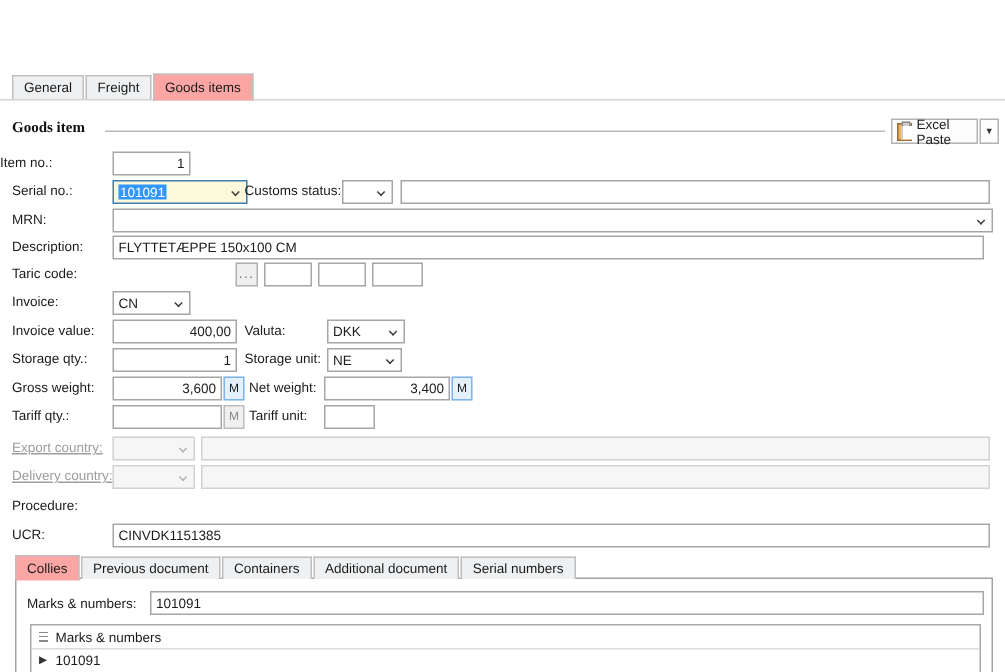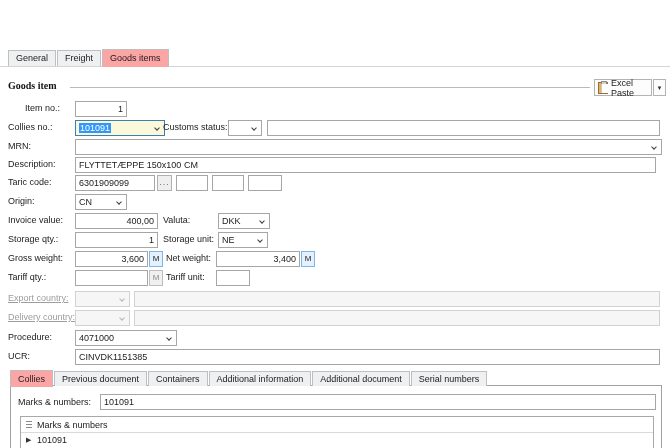--- a/index.html
+++ b/index.html
@@ -65,24 +65,24 @@
   <div class="group-title">Goods item</div>
   <div class="group-line"></div>
   <div class="excel-btn">
     <span class="clip-icon"></span>
     <span>Excel Paste</span>
   </div>
   <div class="excel-drop">
     <span>▼</span>
   </div>
 
-  <div class="lbl" style="left:25px;top:55px">Item no.:</div>
+  <div class="lbl" style="left:0;top:55px">Item no.:</div>
   <div class="fld num" style="left:75px;top:53px;width:52px">1</div>
 
-  <div class="lbl" style="left:8px;top:74px">Collies no.:</div>
+  <div class="lbl" style="left:8px;top:74px">Serial no.:</div>
   <div class="fld combo focused" style="left:75px;top:72px;width:90px">
     <span class="sel">101091</span>
     <span class="chev"></span>
   </div>
   <div class="lbl" style="left:163px;top:74px">Customs status:</div>
   <div class="fld combo" style="left:228px;top:72px;width:34px">
     <span></span>
     <span class="chev"></span>
   </div>
   <div class="fld" style="left:267px;top:72px;width:393px"></div>
@@ -90,27 +90,26 @@
   <div class="lbl" style="left:8px;top:93px">MRN:</div>
   <div class="fld combo" style="left:75px;top:91px;width:587px">
     <span></span>
     <span class="chev"></span>
   </div>
 
   <div class="lbl" style="left:8px;top:111px">Description:</div>
   <div class="fld" style="left:75px;top:109px;width:581px">FLYTTETÆPPE 150x100 CM</div>
 
   <div class="lbl" style="left:8px;top:129px">Taric code:</div>
-  <div class="fld" style="left:75px;top:127px;width:80px">6301909099</div>
   <div class="browse" style="left:157px;top:127px">...</div>
   <div class="fld" style="left:176px;top:127px;width:32px"></div>
   <div class="fld" style="left:212px;top:127px;width:32px"></div>
   <div class="fld" style="left:248px;top:127px;width:34px"></div>
 
-  <div class="lbl" style="left:8px;top:148px">Origin:</div>
+  <div class="lbl" style="left:8px;top:148px">Invoice:</div>
   <div class="fld combo" style="left:75px;top:146px;width:52px">
     <span>CN</span>
     <span class="chev"></span>
   </div>
 
   <div class="lbl" style="left:8px;top:167px">Invoice value:</div>
   <div class="fld num" style="left:75px;top:165px;width:83px">400,00</div>
   <div class="lbl" style="left:163px;top:167px">Valuta:</div>
   <div class="fld combo" style="left:218px;top:165px;width:52px">
     <span>DKK</span>
@@ -146,33 +145,28 @@
   <div class="fld dis" style="left:134px;top:243px;width:526px"></div>
 
   <div class="lbl dis" style="left:8px;top:264px">Delivery country:</div>
   <div class="fld combo dis" style="left:75px;top:262px;width:55px">
     <span></span>
     <span class="chev"></span>
   </div>
   <div class="fld dis" style="left:134px;top:262px;width:526px"></div>
 
   <div class="lbl" style="left:8px;top:284px">Procedure:</div>
-  <div class="fld combo" style="left:75px;top:282px;width:102px">
-    <span>4071000</span>
-    <span class="chev"></span>
-  </div>
 
   <div class="lbl" style="left:8px;top:303px">UCR:</div>
   <div class="fld" style="left:75px;top:301px;width:585px">CINVDK1151385</div>
 
   <div class="tabbar tabbar-bottom">
     <div class="tab active">Collies</div>
     <div class="tab">Previous document</div>
     <div class="tab">Containers</div>
-    <div class="tab">Additional information</div>
     <div class="tab">Additional document</div>
     <div class="tab">Serial numbers</div>
   </div>
 
   <div class="panel"></div>
   <div class="lbl" style="left:18px;top:349px;z-index:2">Marks &amp; numbers:</div>
   <div class="fld" style="left:100px;top:346px;width:556px;z-index:2">101091</div>
 
   <div class="grid">
     <div class="grid-header">

